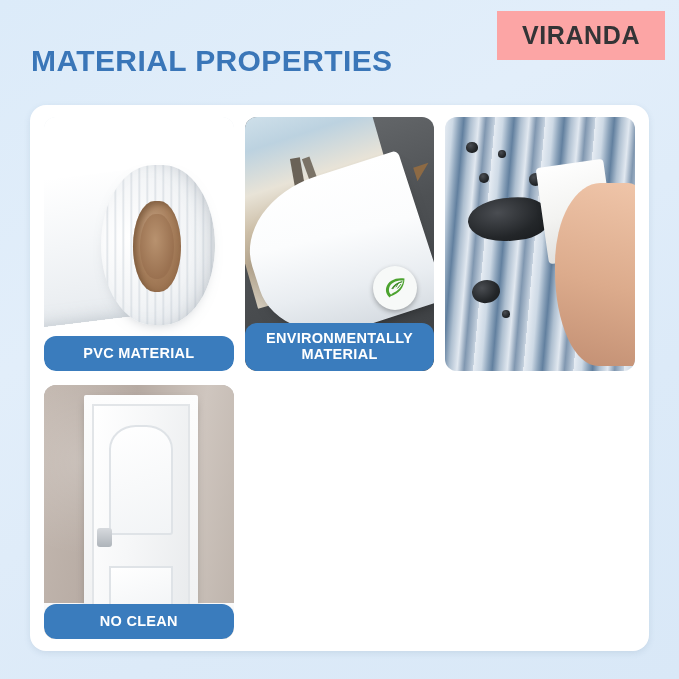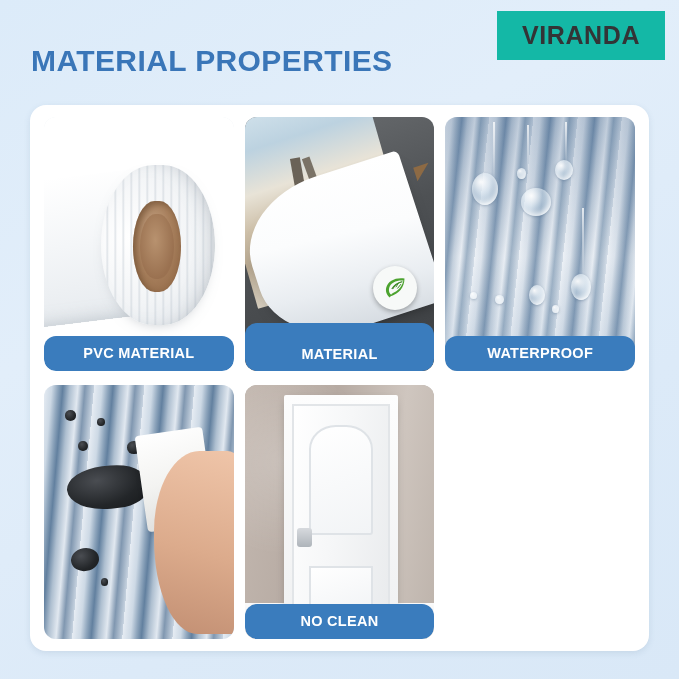--- a/index.html
+++ b/index.html
@@ -16,21 +16,21 @@
     position: relative;
   }
 
   
   .brand-box {
     position: absolute;
     top: 11px;
     left: 497px;
     width: 168px;
     height: 49px;
-    background: #14b8a6;
+    background: #fca5a5;
     display: flex;
     align-items: center;
     justify-content: center;
   }
   .brand-text {
     font-size: 25px;
     font-weight: bold;
     letter-spacing: 0.6px;
     color: #333436;
     font-family: "Liberation Sans", sans-serif;
@@ -340,45 +340,26 @@
         <div class="env-peel-tip"></div>
         <div class="eco-badge">
           <svg width="28" height="28" viewBox="0 0 28 28" aria-hidden="true">
             <path d="M23.5 4.5C15 3.2 6.8 6.6 5.2 13.8c-1 4.4 1.1 8 3.6 9.6l1.6-2.4c-1.9-1.4-3-3.9-2.3-6.8C9.4 8.6 16 6 22.4 6.6c-1.2 6.3-5.6 10.6-11.6 13.1l-1.6 2.7c8.6-2.4 14.2-8.9 14.3-17.9z" fill="#4ca32f"></path>
             <path d="M21.4 7.6c-4.2 1.1-8.2 3.6-10.6 7.4" stroke="#3d8a27" stroke-width="1.1" fill="none"></path>
             <path d="M17.8 8.6l-3 4.6M20 10.1l-3.6 4.4M14.4 10.6l-2.4 4.2" stroke="#3d8a27" stroke-width="1" fill="none"></path>
           </svg>
         </div>
       </div>
       <div class="card-label two-line">
-        <br>
+        <span>ENVIRONMENTALLY</span><br>
         <span>MATERIAL</span>
       </div>
     </div>
 
 
-    <div class="card">
-      <div class="card-media">
-        <div class="wp-bg"></div>
-        <div class="streak" style="left:25%;top:2%;height:22%"></div>
-        <div class="streak" style="left:43%;top:3%;height:18%"></div>
-        <div class="streak" style="left:63%;top:2%;height:16%"></div>
-        <div class="streak" style="left:72%;top:36%;height:26%"></div>
-        <div class="drop" style="left:14%;top:22%;width:26px;height:32px"></div>
-        <div class="drop" style="left:40%;top:28%;width:30px;height:28px"></div>
-        <div class="drop" style="left:58%;top:17%;width:18px;height:20px"></div>
-        <div class="drop" style="left:38%;top:20%;width:9px;height:11px"></div>
-        <div class="drop" style="left:66%;top:62%;width:20px;height:26px"></div>
-        <div class="drop" style="left:44%;top:66%;width:16px;height:20px"></div>
-        <div class="drop" style="left:26%;top:70%;width:9px;height:9px"></div>
-        <div class="drop" style="left:13%;top:69%;width:7px;height:7px"></div>
-        <div class="drop" style="left:56%;top:74%;width:7px;height:8px"></div>
-      </div>
-      <div class="card-label">WATERPROOF</div>
-    </div>
 
     <div class="card">
       <div class="card-media">
         <div class="ec-bg"></div>
         <div class="stain" style="left:12%;top:32%;width:42%;height:17%;border-radius:50% 46% 40% 56%;transform:rotate(-6deg)"></div>
         <div class="stain" style="left:14%;top:64%;width:15%;height:9%;transform:rotate(-10deg)"></div>
         <div class="stain" style="left:11%;top:10%;width:6%;height:4%"></div>
         <div class="stain" style="left:28%;top:13%;width:4%;height:3%"></div>
         <div class="stain" style="left:18%;top:22%;width:5%;height:4%"></div>
         <div class="stain" style="left:44%;top:22%;width:7%;height:5%"></div>

